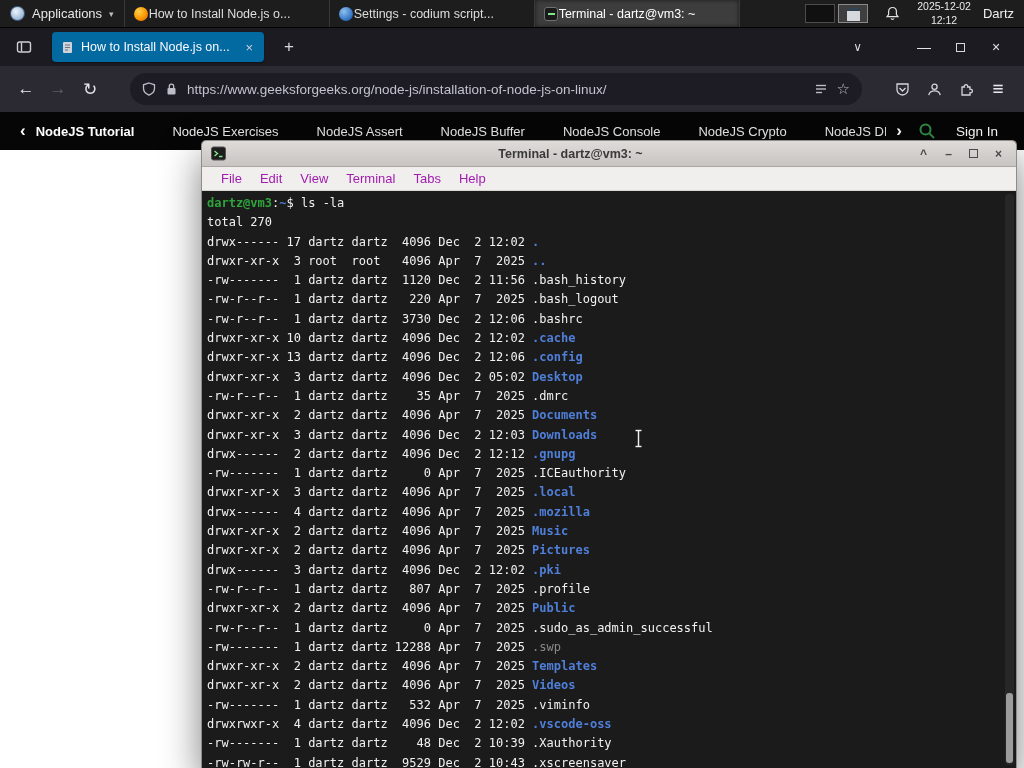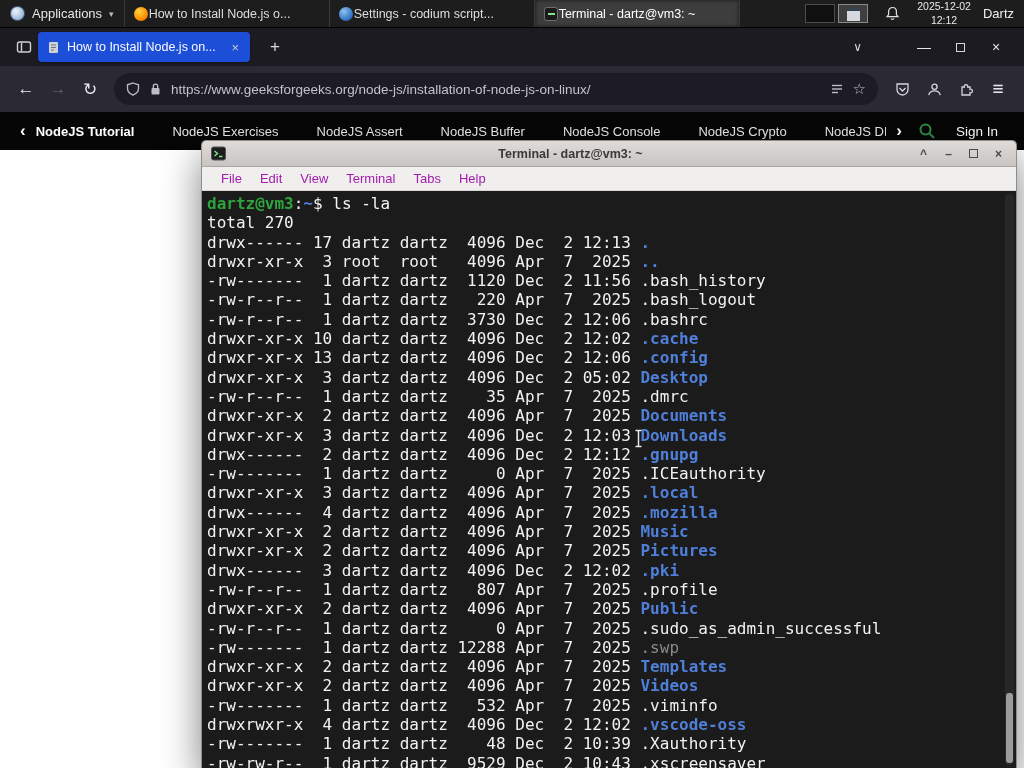--- a/index.html
+++ b/index.html
@@ -27,38 +27,38 @@
   .ws.active { background:#3f3f3f; border-color:#8a8a8a; }
   .ws.active::after { content:""; display:block; width:13px; height:10px; margin:3px auto 0; background:#d6dade; border-top:3px solid #33424f; }
   .bell-wrap { display:flex; align-items:center; padding:0 9px; }
   .clock { display:flex; flex-direction:column; justify-content:center; text-align:center; padding:0 8px; font-size:10.5px; line-height:1.3; color:#eaeaea; }
   .panel-user { display:flex; align-items:center; padding:0 10px 0 4px; font-size:13px; color:#f0f0f0; }
 
   
   .tabbar { position:absolute; top:28px; left:0; right:0; height:38px; background:#1c1b22;
             display:flex; align-items:center; padding:0 10px; color:#d9d9e0; }
   .fxview { width:28px; height:28px; border-radius:4px; display:flex; align-items:center; justify-content:center; }
-  .tab { width:212px; height:30px; background:#1d4ed8; border-radius:4px;
+  .tab { margin-left:14px; width:212px; height:30px; background:#0369a1; border-radius:4px;
          display:flex; align-items:center; gap:7px; padding:0 9px; font-size:12.5px; color:#fbfbfe;
          box-shadow:0 1px 2px rgba(0,0,0,.4); }
   .tab-title { flex:1; overflow:hidden; white-space:nowrap; }
   .tab-close { color:#cfcfd8; font-size:13px; padding:0 2px; }
   .newtab { margin-left:12px; width:26px; text-align:center; font-size:17px; color:#d7d7de; }
   .tab-right { margin-left:auto; display:flex; align-items:center; }
   .tab-list-btn { font-size:12px; color:#d7d7de; padding:0 14px; margin-right:30px; }
   .winctl { width:36px; text-align:center; font-size:14px; color:#e3e3ea; }
   .box-glyph { display:inline-block; width:9px; height:9px; border:1.5px solid #d7d7de; }
 
   
   .navbar { position:absolute; top:66px; left:0; right:0; height:46px; background:#2b2a33;
             display:flex; align-items:center; padding:0 10px; }
   .nav-icon { width:32px; height:32px; display:flex; align-items:center; justify-content:center;
               font-size:17px; color:#e6e6ed; border-radius:4px; }
   .nav-icon.dim { color:#5f5e68; }
-  .urlbar { flex:1; height:32px; background:#1d1c24; border-radius:16px; margin:0 8px;
+  .urlbar { flex:1; height:32px; background:#1d1c24; border-radius:16px; margin:0 24px;
             display:flex; align-items:center; gap:9px; padding:0 12px; }
   .url-text { flex:1; overflow:hidden; white-space:nowrap; font-size:13.5px; color:#c3c3cd; }
   .right-icons { display:flex; align-items:center; }
 
   svg.icon { display:block; }
 
   
   .ribbon { position:absolute; top:112px; left:0; right:0; height:38px; background:#060606;
             display:flex; align-items:center; padding:0 14px; color:#efefef; }
   .ribbon-chevron { font-size:17px; font-weight:700; color:#fff; padding:0 6px; }
@@ -80,21 +80,21 @@
   .titlebar { height:26px; flex:0 0 auto; background:linear-gradient(#dedbd8,#c7c4c1);
               display:flex; align-items:center; gap:8px; padding:0 9px; border-bottom:1px solid #aaa7a4; }
   .term-title { flex:1; text-align:center; font-size:12.5px; font-weight:700; color:#3a3a3a;
                 overflow:hidden; white-space:nowrap; }
   .win-btn { width:17px; text-align:center; color:#4a4a4a; font-size:12px; font-weight:700; }
   .menubar { height:24px; flex:0 0 auto; background:#f0efee; border-bottom:1px solid #d8d6d3;
              display:flex; align-items:center; padding:0 10px; }
   .menu-item { padding:0 9px; font-size:13px; color:#a21caf; }
   .term-body { flex:1; position:relative; background:#1b1b1b; overflow:hidden;
                padding:3px 16px 0 5px; font-family:"DejaVu Sans Mono",monospace;
-               font-size:16px; line-height:19.3px; }
+               font-size:12px; line-height:19.3px; }
   .t-line { white-space:pre; }
   .t-plain { color:#f2f2f2; }
   .t-green { color:#2fa33c; font-weight:700; }
   .t-dir   { color:#4f7fd9; font-weight:700; }
   .t-dim   { color:#8a8a8a; }
   .term-scroll { position:absolute; top:3px; bottom:3px; right:2px; width:9px; background:#272727; border-radius:4px; }
   .term-thumb { position:absolute; left:1px; bottom:2px; width:7px; height:70px; background:#9c9c9c; border-radius:3px; }
 
   
   .ibeam { position:absolute; left:633px; top:429px; z-index:120; }
@@ -250,21 +250,21 @@
       <span class="menu-item">Edit</span>
       <span class="menu-item">View</span>
       <span class="menu-item">Terminal</span>
       <span class="menu-item">Tabs</span>
       <span class="menu-item">Help</span>
     </div>
   <div class="term-body">
     <div id="term-lines">
         <div class="t-line"><span class="t-green">dartz@vm3</span><span class="t-plain">:</span><span class="t-dir">~</span><span class="t-plain">$</span><span class="t-plain"> ls -la</span></div>
         <div class="t-line t-plain">total 270</div>
-        <div class="t-line"><span class="t-plain">drwx------ 17 dartz dartz  4096 Dec  2 12:13 </span><span class="t-dir">.</span></div>
+        <div class="t-line"><span class="t-plain">drwx------ 17 dartz dartz  4096 Dec  2 12:02 </span><span class="t-dir">.</span></div>
         <div class="t-line"><span class="t-plain">drwxr-xr-x  3 root  root   4096 Apr  7  2025 </span><span class="t-dir">..</span></div>
         <div class="t-line"><span class="t-plain">-rw-------  1 dartz dartz  1120 Dec  2 11:56 </span><span class="t-plain">.bash_history</span></div>
         <div class="t-line"><span class="t-plain">-rw-r--r--  1 dartz dartz   220 Apr  7  2025 </span><span class="t-plain">.bash_logout</span></div>
         <div class="t-line"><span class="t-plain">-rw-r--r--  1 dartz dartz  3730 Dec  2 12:06 </span><span class="t-plain">.bashrc</span></div>
         <div class="t-line"><span class="t-plain">drwxr-xr-x 10 dartz dartz  4096 Dec  2 12:02 </span><span class="t-dir">.cache</span></div>
         <div class="t-line"><span class="t-plain">drwxr-xr-x 13 dartz dartz  4096 Dec  2 12:06 </span><span class="t-dir">.config</span></div>
         <div class="t-line"><span class="t-plain">drwxr-xr-x  3 dartz dartz  4096 Dec  2 05:02 </span><span class="t-dir">Desktop</span></div>
         <div class="t-line"><span class="t-plain">-rw-r--r--  1 dartz dartz    35 Apr  7  2025 </span><span class="t-plain">.dmrc</span></div>
         <div class="t-line"><span class="t-plain">drwxr-xr-x  2 dartz dartz  4096 Apr  7  2025 </span><span class="t-dir">Documents</span></div>
         <div class="t-line"><span class="t-plain">drwxr-xr-x  3 dartz dartz  4096 Dec  2 12:03 </span><span class="t-dir">Downloads</span></div>

